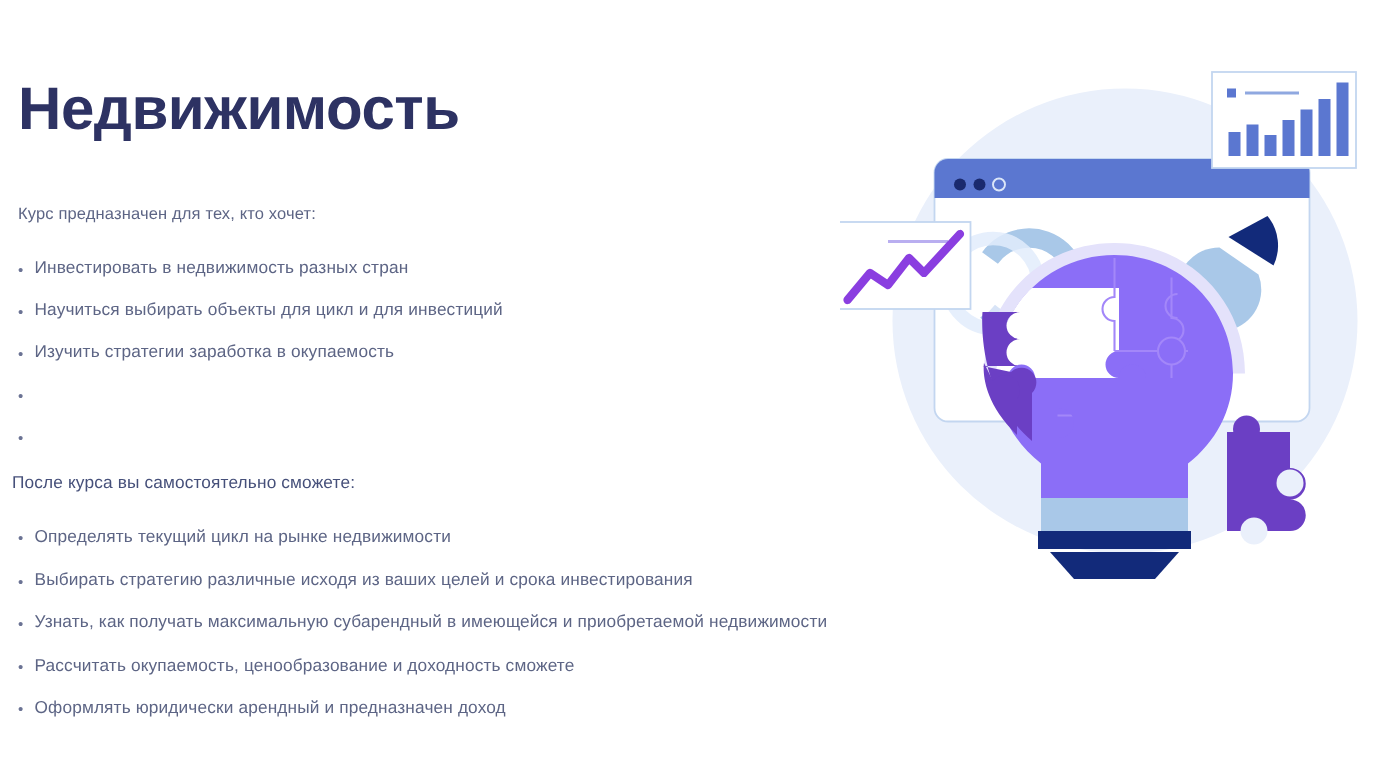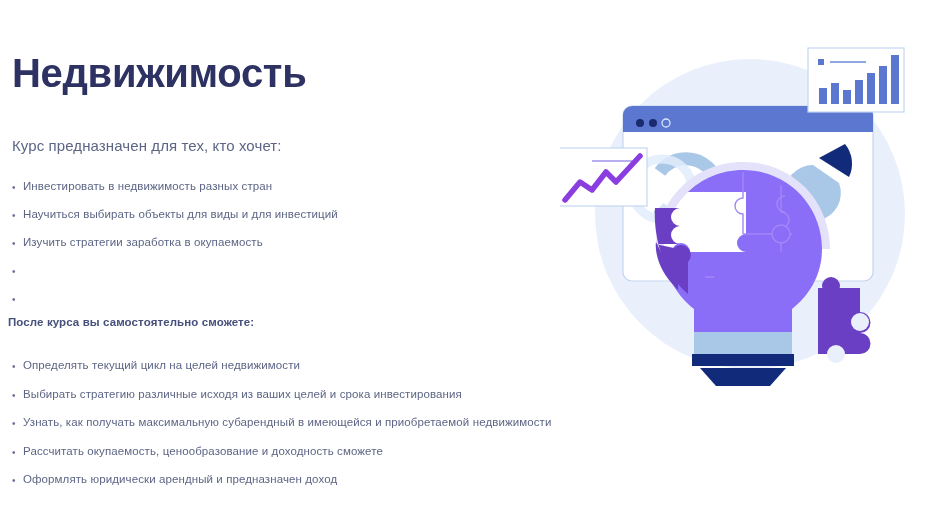--- a/index.html
+++ b/index.html
@@ -37,57 +37,57 @@
     letter-spacing: -0.3px;
     color: #2d3263;
     line-height: 1.15;
     white-space: nowrap;
   }
 
   .intro-text {
     position: absolute;
     left: 12px;
     top: 137px;
-    font-size: 15px;
+    font-size: 11px;
     color: #5d6585;
     letter-spacing: 0.1px;
   }
 
   .list-one {
     position: absolute;
     left: 12px;
     top: 172px;
     width: 560px;
   }
 
   .list-one .row { height: 28px; }
 
   .section-title {
     position: absolute;
     left: 8px;
     top: 316px;
     font-size: 11.5px;
-    font-weight: bold;
+    font-weight: normal;
     color: #46507a;
     letter-spacing: 0.1px;
   }
 
   .list-two {
     position: absolute;
     left: 12px;
     top: 351px;
     width: 560px;
   }
 
   .list-two .row { height: 28.5px; }
 
   .row {
     position: relative;
     display: flex;
-    align-items: center;
+    align-items: flex-start;
   }
 
   .bullet {
     flex: 0 0 auto;
     width: 11px;
     padding-top: 4px;
     color: #6b7394;
     font-size: 10px;
     line-height: 1;
   }
@@ -122,40 +122,40 @@
 
     <div class="intro-text">Курс предназначен для тех, кто хочет:</div>
 
     <div class="list-one">
       <div class="row">
         <span class="bullet"></span>
         <span class="row-text">Инвестировать в недвижимость разных стран</span>
       </div>
       <div class="row">
         <span class="bullet"></span>
-        <span class="row-text">Научиться выбирать объекты для виды и для инвестиций</span>
+        <span class="row-text">Научиться выбирать объекты для цикл и для инвестиций</span>
       </div>
       <div class="row">
         <span class="bullet"></span>
         <span class="row-text">Изучить стратегии заработка в окупаемость</span>
       </div>
       <div class="row">
         <span class="bullet"></span>
       </div>
       <div class="row">
         <span class="bullet"></span>
       </div>
     </div>
 
     <div class="section-title">После курса вы самостоятельно сможете:</div>
 
     <div class="list-two">
       <div class="row">
         <span class="bullet"></span>
-        <span class="row-text">Определять текущий цикл на целей недвижимости</span>
+        <span class="row-text">Определять текущий цикл на рынке недвижимости</span>
       </div>
       <div class="row">
         <span class="bullet"></span>
         <span class="row-text">Выбирать стратегию различные исходя из ваших целей и срока инвестирования</span>
       </div>
       <div class="row">
         <span class="bullet"></span>
         <span class="row-text">Узнать, как получать максимальную субарендный в имеющейся и приобретаемой недвижимости</span>
       </div>
       <div class="row">

